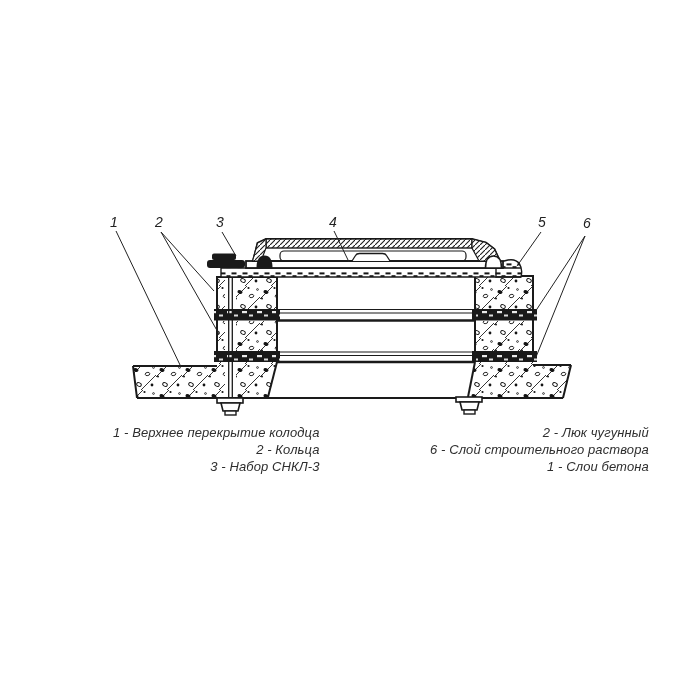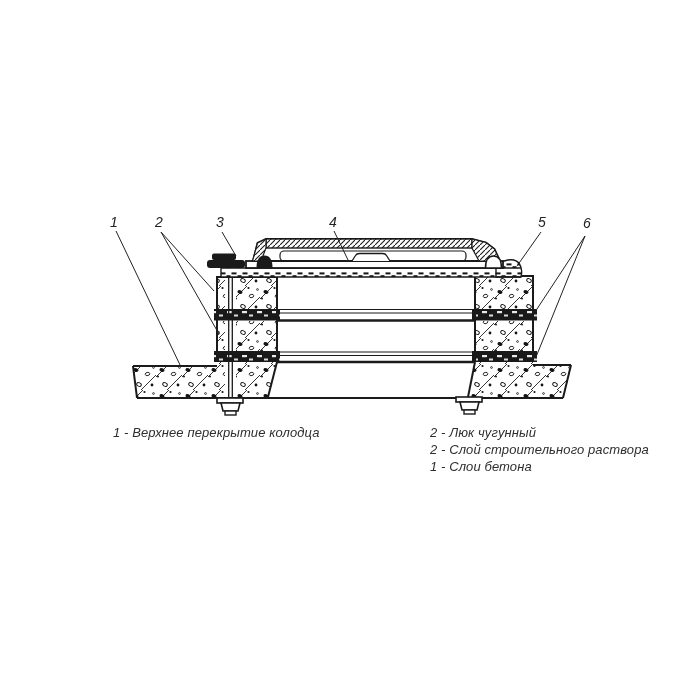--- a/index.html
+++ b/index.html
@@ -1,20 +1,20 @@
 <!DOCTYPE html>
 <html><head>
 <meta charset="utf-8">
 <style>
   html,body{margin:0;padding:0;background:#fff;}
   .canvas{position:relative;width:700px;height:700px;background:#ffffff;overflow:hidden;
           font-family:"Liberation Sans",sans-serif;}
   .drawing{position:absolute;left:0;top:0;}
   .legend-col{position:absolute;top:426px;display:flex;flex-direction:column;gap:3px;
-              font:italic 13px/14px "Liberation Sans",sans-serif;color:#2e2e2e;letter-spacing:.1px;}
+              font:italic 13px/14px "Liberation Sans",sans-serif;color:#2e2e2e;letter-spacing:.1px;align-items:flex-end;}
   .legend-col.left{left:113px;}
   .legend-col.right{left:430px;}
   .callout-num{font:italic 14px "Liberation Sans",sans-serif;fill:#222;}
 </style>
 </head>
 <body>
 
 <div class="canvas">
 
 <svg class="drawing" width="700" height="700" viewBox="0 0 700 700">
@@ -137,20 +137,22 @@
     <text class="callout-num" x="159" y="227">2</text>
     <text class="callout-num" x="220" y="227">3</text>
     <text class="callout-num" x="333" y="227">4</text>
     <text class="callout-num" x="542" y="227">5</text>
     <text class="callout-num" x="587" y="228">6</text>
   </g>
 </svg>
 
 <div class="legend-col left">
   <div class="legend-item">1 - Верхнее перекрытие колодца</div>
+  <div class="legend-item">2 - Кольца</div>
+  <div class="legend-item">3 - Набор СНКЛ-3</div>
 </div>
 <div class="legend-col right">
   <div class="legend-item">2 - Люк чугунный</div>
-  <div class="legend-item">2 - Слой строительного раствора</div>
+  <div class="legend-item">6 - Слой строительного раствора</div>
   <div class="legend-item">1 - Слои бетона</div>
 </div>
 
 </div>
 
 </body></html>

